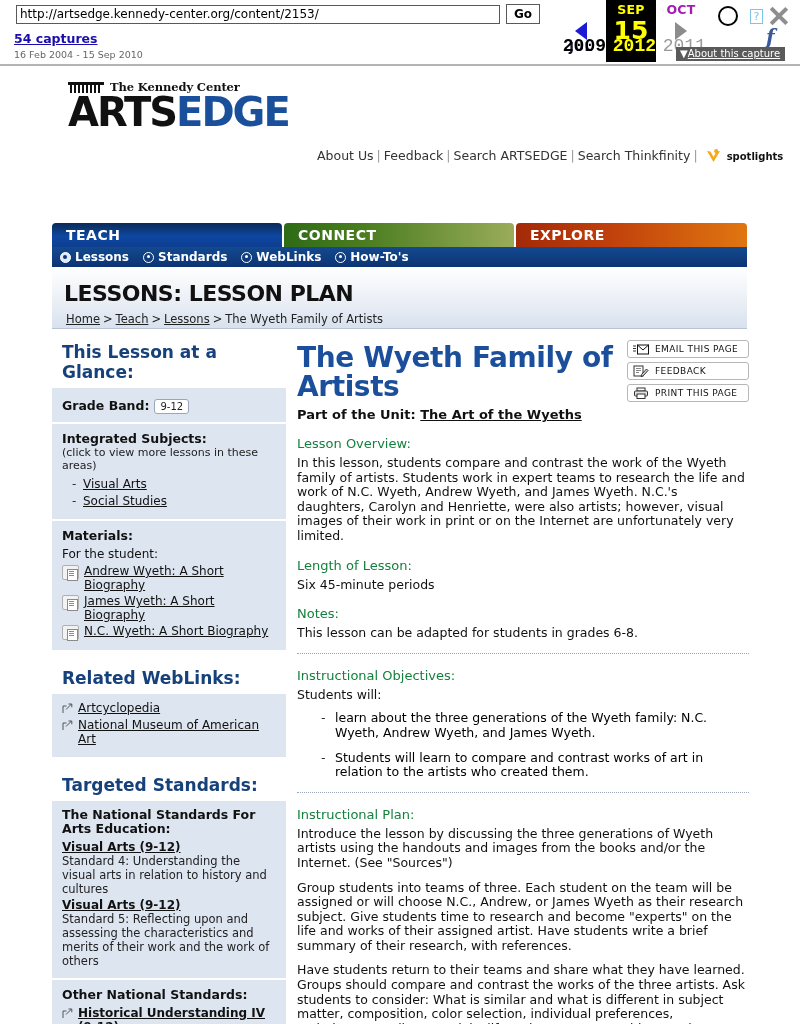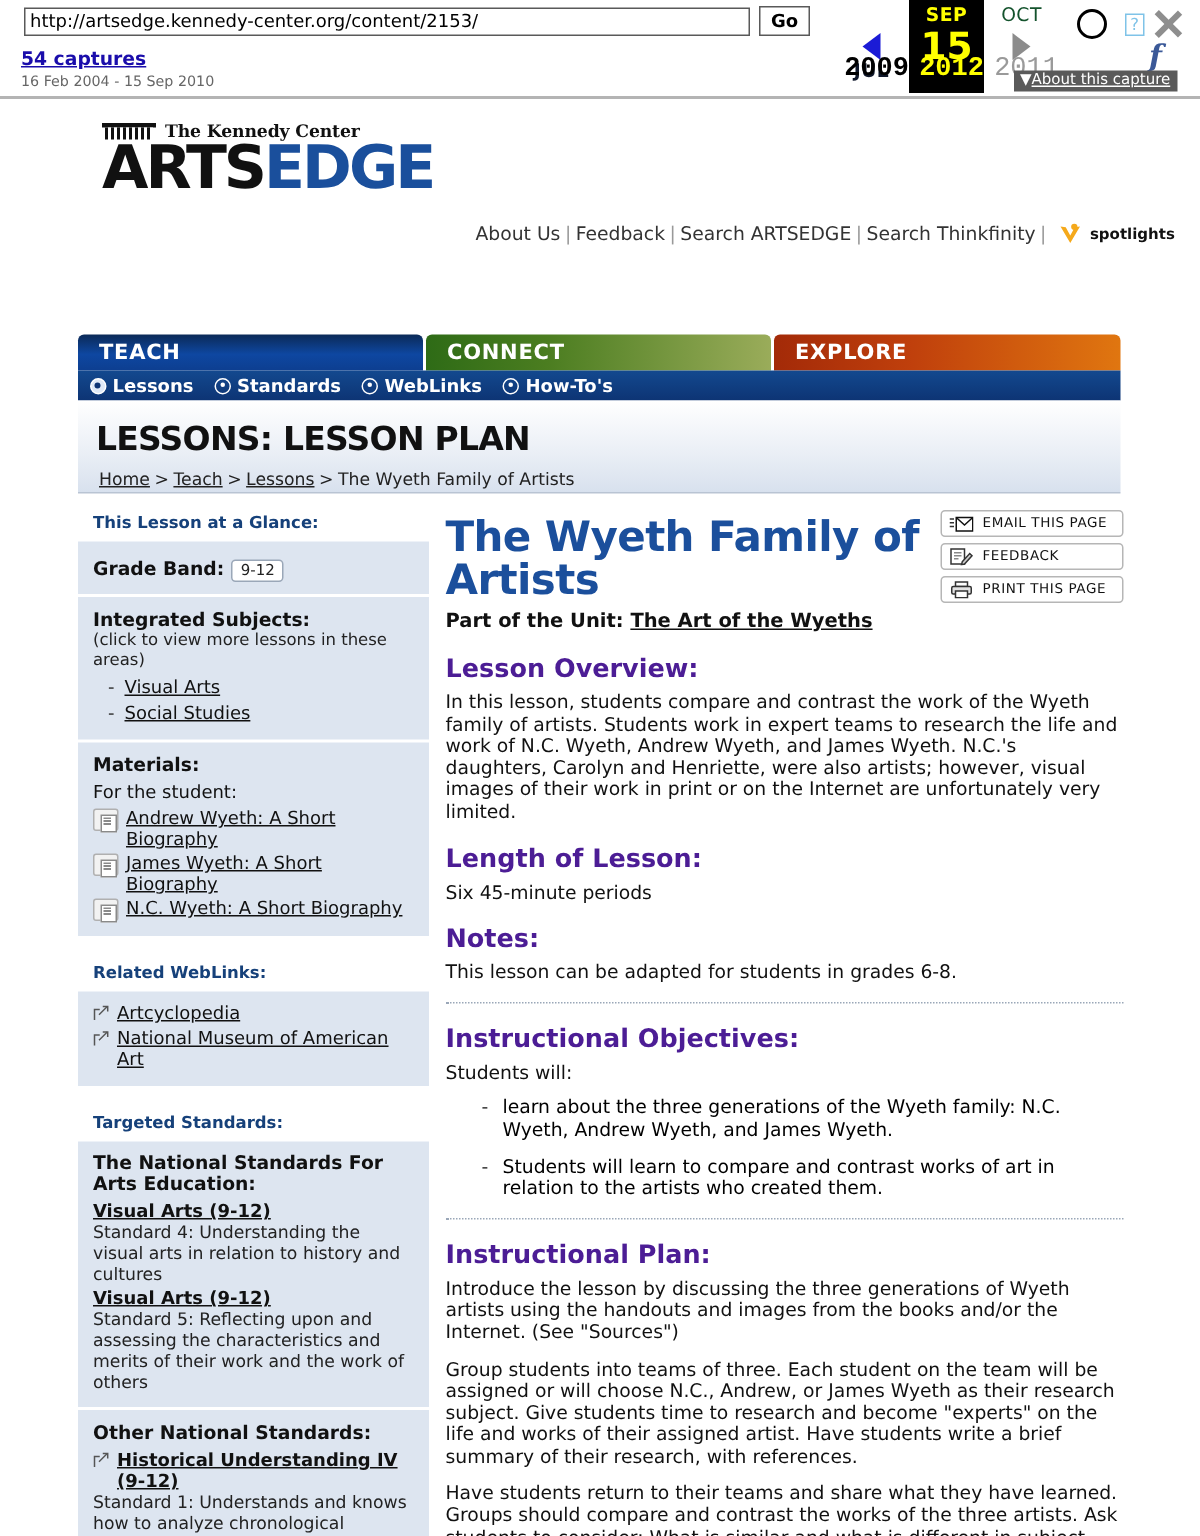--- a/index.html
+++ b/index.html
@@ -48,21 +48,21 @@
     width: 156px; height: 62px;
   }
   .wb-col { position: absolute; top: 0; width: 50px; height: 62px; }
   .wb-col.prev { left: 0px; }
   .wb-col.cur  { left: 50px; background: #000; }
   .wb-col.next { left: 100px; }
   .wb-mon { position: absolute; top: 2px; width: 100%; text-align: center;
             font-size: 12.5px; font-weight: bold; letter-spacing: .3px; }
   .wb-col.prev .wb-mon { color: #0f172a; margin-top: 37px; }
   .wb-col.cur  .wb-mon { color: #ffff00; }
-  .wb-col.next .wb-mon { color: #14532d; font-weight: normal; }
+  .wb-col.next .wb-mon { color: #a21caf; font-weight: bold; }
   .wb-mid { position: absolute; top: 18px; width: 100%; text-align: center; }
   .wb-day { font-size: 25px; font-weight: bold; color: #ffff00; line-height: 25px; }
   .wb-arrow-l { display:inline-block; width:0;height:0;
       border-top:9px solid transparent;border-bottom:9px solid transparent;
       border-right:12px solid #1b1bd6; margin-top:4px; cursor:pointer;}
   .wb-arrow-r { display:inline-block; width:0;height:0;
       border-top:9px solid transparent;border-bottom:9px solid transparent;
       border-left:12px solid #8c8c8c; margin-top:4px; cursor:pointer;}
   .wb-yr { position: absolute; bottom: 6px; width: 100%; text-align: right;
            font-size: 18px; font-weight: bold; font-family: Liberation Mono, monospace; }
@@ -180,21 +180,21 @@
   #breadcrumb .sep { margin: 0 3px; }
 
   
   #content { position: absolute; left: 0; top: 270px; width: 800px; }
   #sidebar { position: absolute; left: 52px; top: 0; width: 234px; }
   #main    { position: absolute; left: 297px; top: 0; width: 452px; }
 
   .card { background: #dde5f0; margin-bottom: 12px; }
   .card .hd {
     background: #fff; padding: 6px 10px 6px 10px;
-    font-weight: bold; font-size: 11px; color: #16417a;
+    font-weight: bold; font-size: 17px; color: #16417a;
   }
   .card .sect { padding: 7px 10px 8px 10px; border-bottom: 2px solid #fff; }
   .card .sect:last-child { border-bottom: none; }
   .kv { font-size: 12px; color: #111; }
   .kv b { font-size: 12.5px; }
   .gradeband {
     display: inline-block; margin-left: 5px; background: #fff;
     border: 1px solid #9aa7b8; border-radius: 3px;
     font-size: 10px; padding: 1px 5px; color: #222;
   }
@@ -230,22 +230,22 @@
   
   #maintitle {
     font-family: "DejaVu Sans", "Liberation Sans", sans-serif;
     font-weight: bold; font-size: 28px; line-height: 29px;
     color: #1b4f9c; letter-spacing: -0.4px;
     width: 330px; margin: 7px 0 0 0;
   }
   #unitline { font-size: 13px; font-weight: bold; color: #111; margin-top: 6px; }
   #unitline a { color: #111; text-decoration: underline; cursor: pointer; }
   h3.sec {
-    font-size: 17px; color: #4c1d95; margin: 14px 0 5px 0;
-    font-weight: bold;
+    font-size: 13px; color: #15803d; margin: 14px 0 5px 0;
+    font-weight: normal;
   }
   p.body { font-size: 12.5px; line-height: 14.6px; color: #111; margin: 0 0 10px 0; }
   hr.dotted { border: none; border-top: 1px dotted #9aa7b8; margin: 12px 0 0 0; }
   ul.obj { list-style: none; margin: 9px 0 0 0; padding-left: 24px; }
   ul.obj li { font-size: 12.5px; line-height: 14.6px; position: relative;
               padding-left: 14px; margin-bottom: 10px; }
   ul.obj li::before { content: "-"; position: absolute; left: 0; top: 0; color: #333; }
   #actions { position: absolute; right: 0; top: 4px; width: 122px; }
   .actbtn {
     display: flex; align-items: center; gap: 6px;

